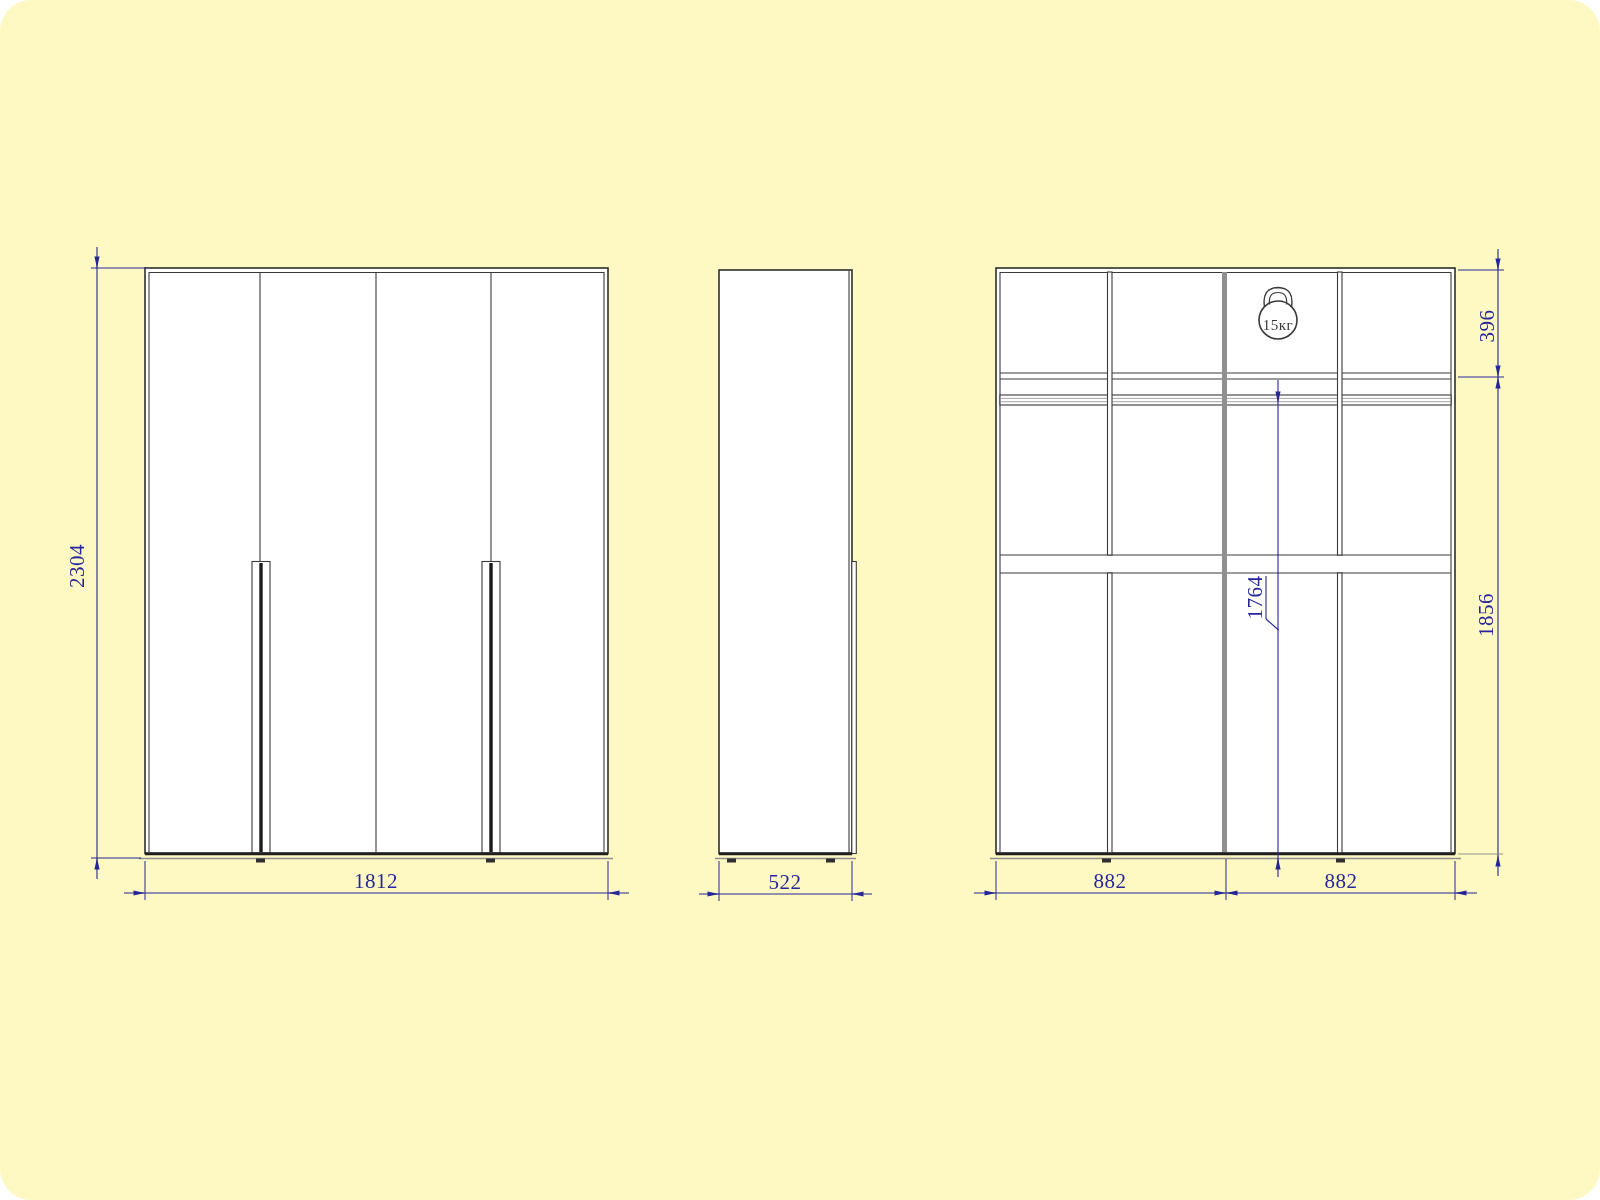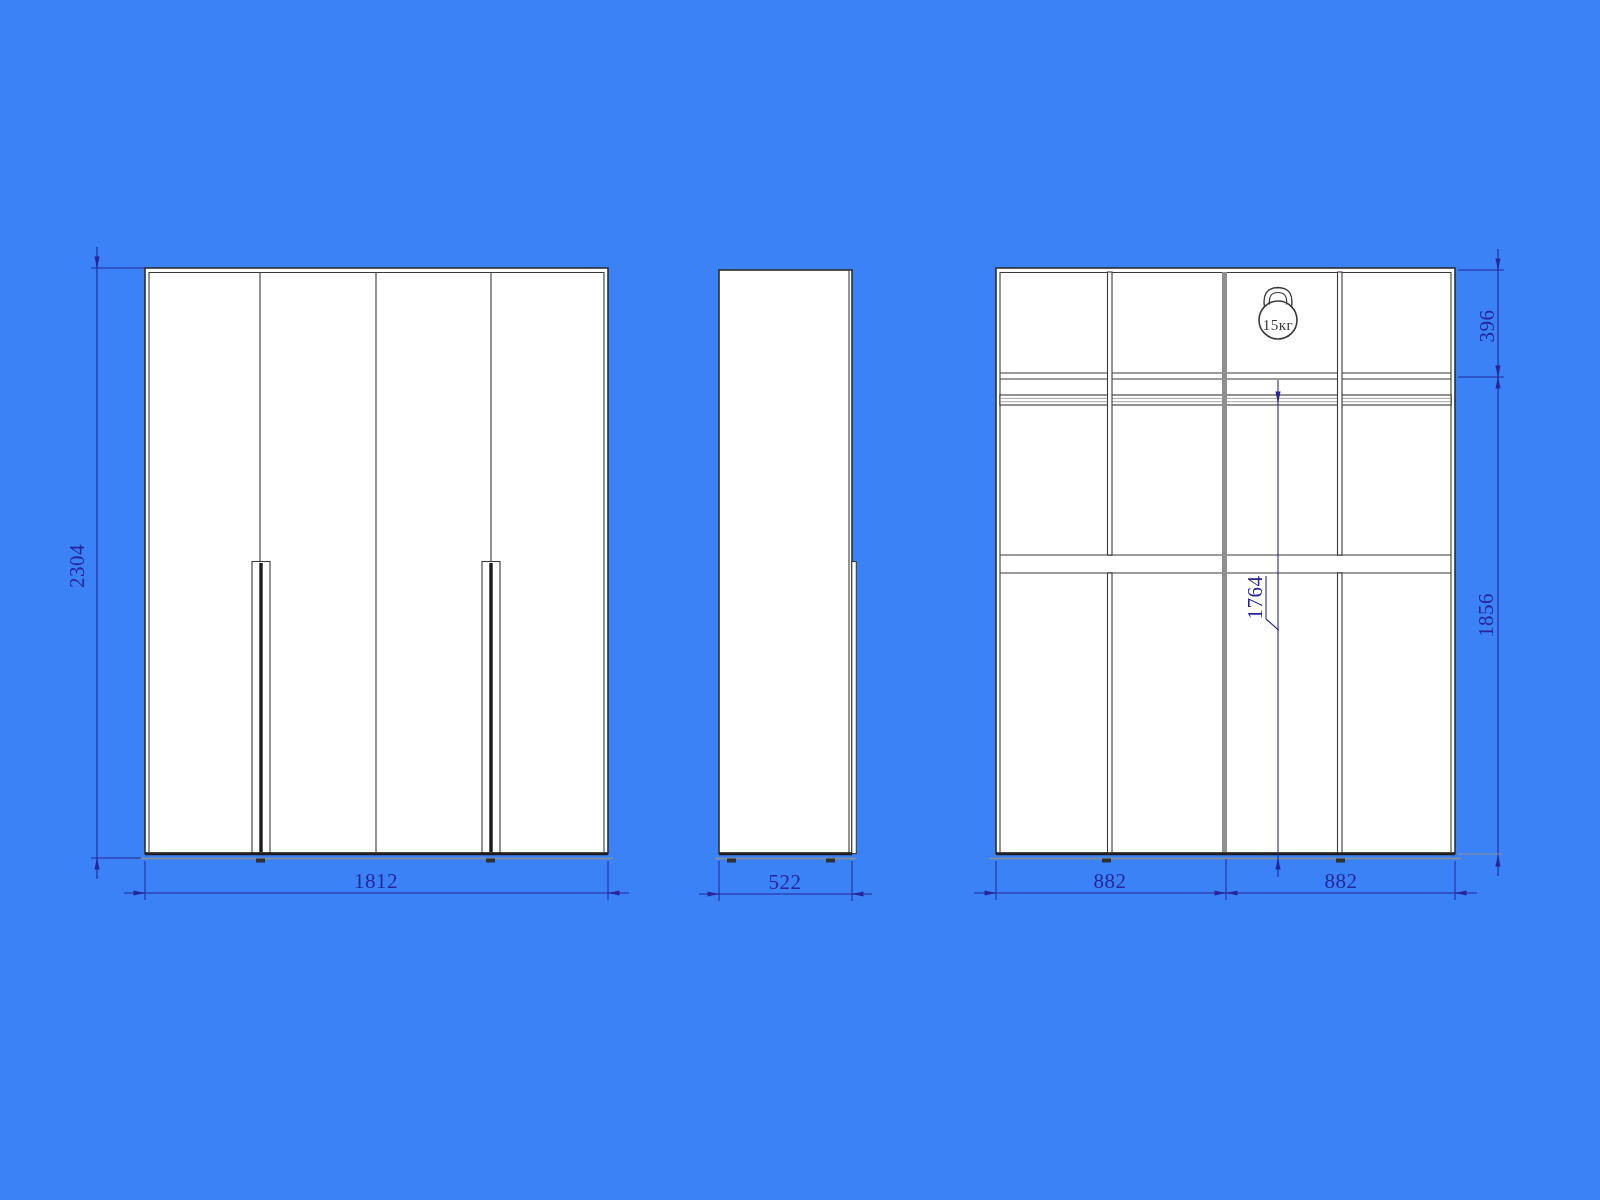--- a/index.html
+++ b/index.html
@@ -1,16 +1,16 @@
 <!DOCTYPE html>
 <html><head>
 <meta charset="utf-8">
 <style>
   html,body{margin:0;padding:0;background:#ffffff;}
-  .page{width:1600px;height:1200px;background:#3b82f6;position:relative;overflow:hidden;}
+  .page{width:1600px;height:1200px;background:#fef9c3;position:relative;overflow:hidden;border-radius:31px;}
   svg{display:block;font-family:"Liberation Serif", serif;}
   .ln-thin {stroke:#3a3a3a;stroke-width:1.1;fill:none;}
   .ln-gray {stroke:#8f8f8f;stroke-width:1.3;fill:none;}
   .ln-soft {stroke:#9a9a9a;stroke-width:0.9;fill:none;}
   .ln-thick{stroke:#1f1f1f;stroke-width:3;fill:none;}
   .panel   {fill:#ffffff;stroke:#3a3a3a;stroke-width:1.1;}
   .carcass {fill:#ffffff;stroke:#2f2f2f;stroke-width:1.6;}
   .foot    {fill:#2f2f2f;stroke:none;}
   .part-gray{stroke:#8f8f8f;stroke-width:5;fill:none;}
   

